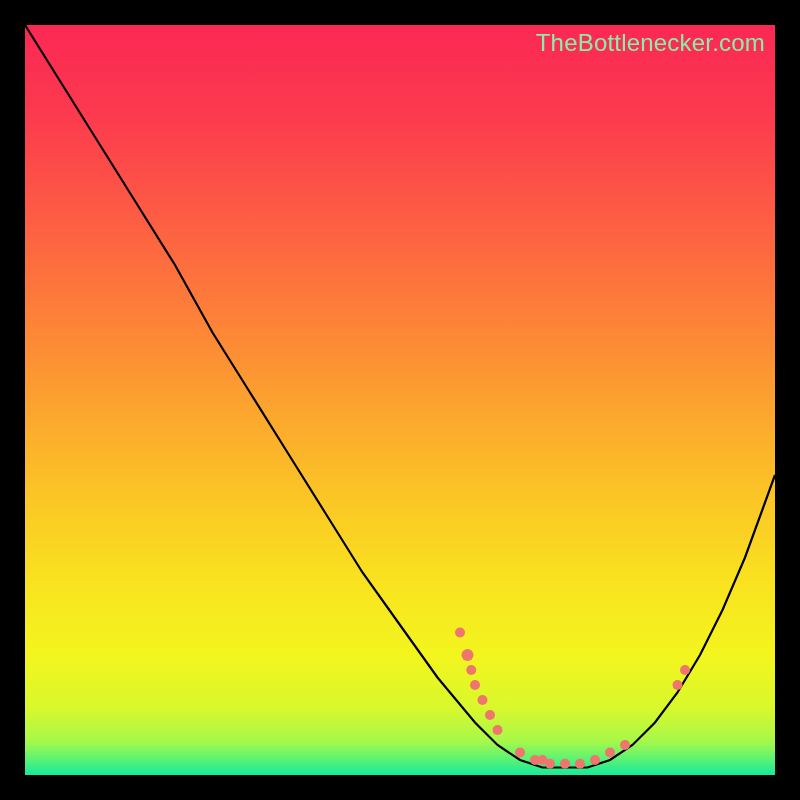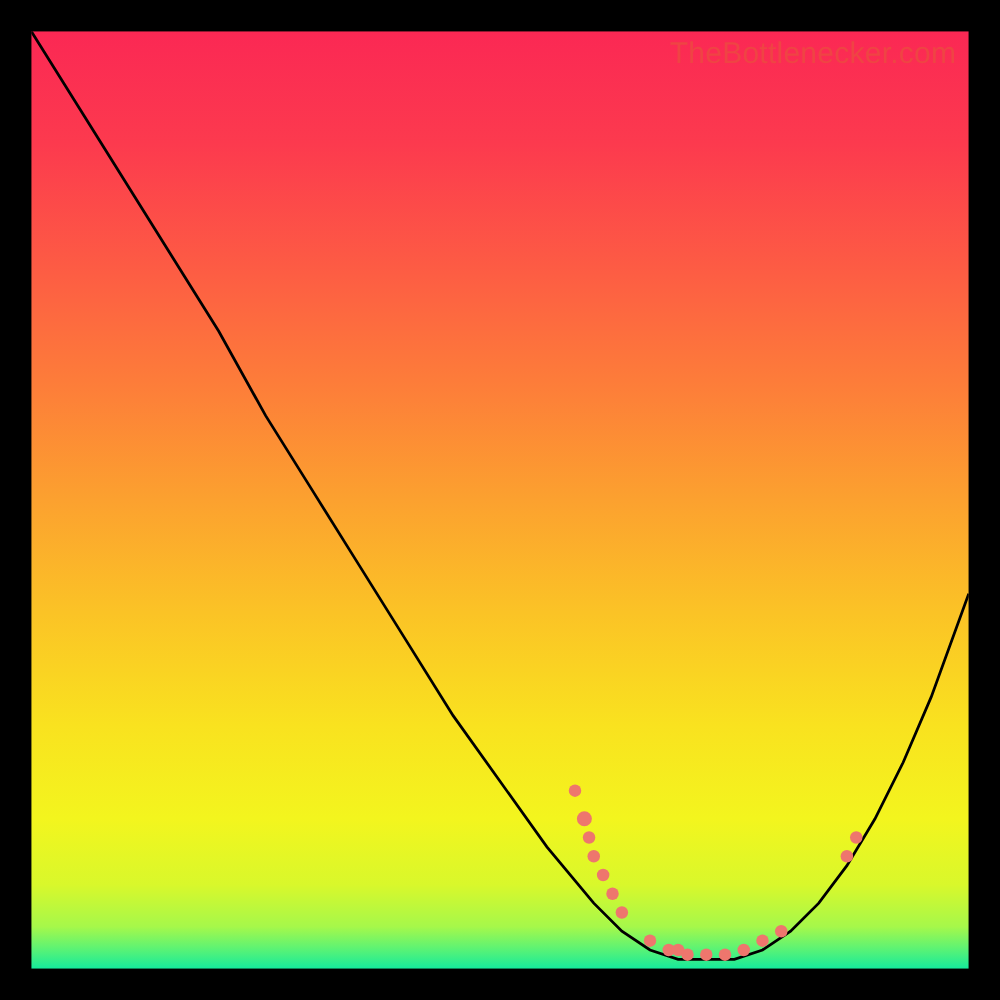--- a/index.html
+++ b/index.html
@@ -23,21 +23,21 @@
     position: absolute;
     left: 0;
     top: 0;
     width: 750px;
     height: 750px;
   }
   .watermark {
     position: absolute;
     top: 4px;
     right: 10px;
-    color: #ef4444;
+    color: #86efac;
     font-size: 24px;
     font-weight: 500;
     letter-spacing: 0.2px;
     user-select: none;
   }
 </style>
 </head>
 <body>
 
 <div class="frame">

